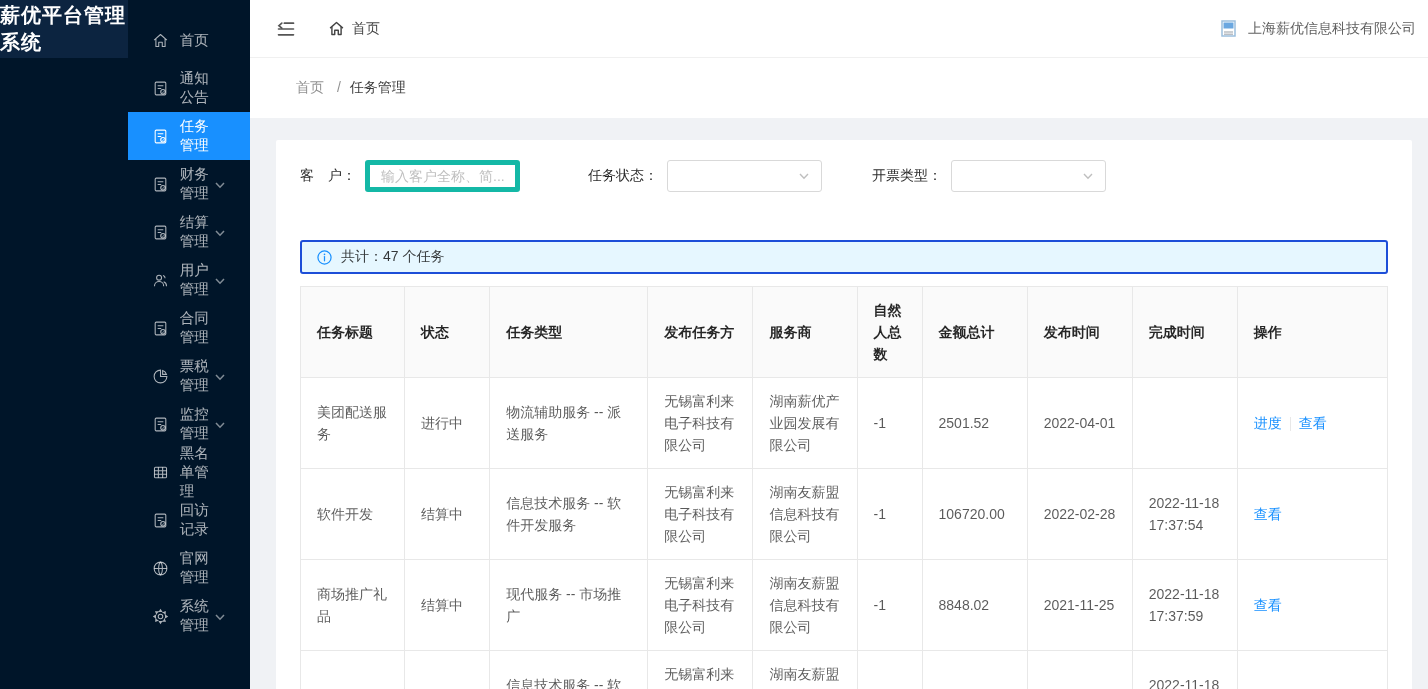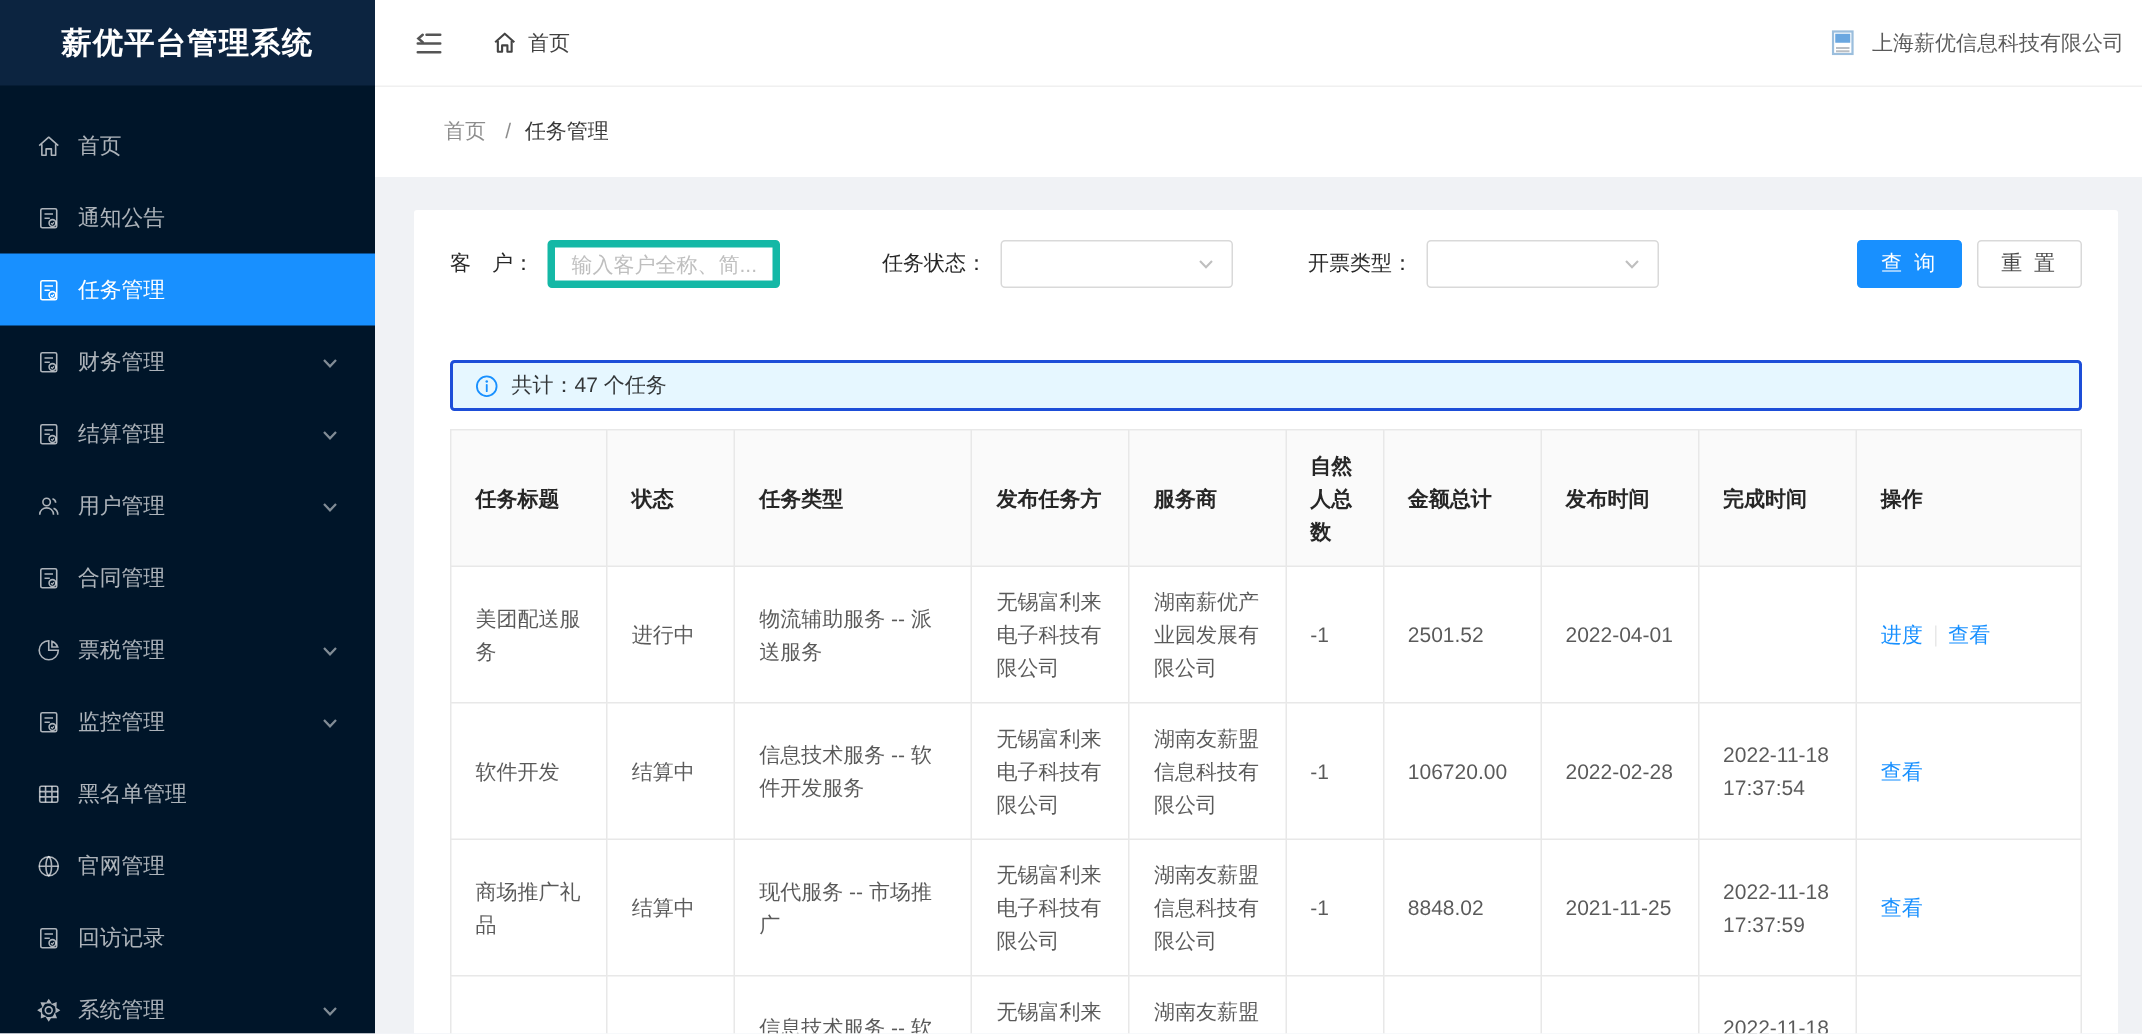--- a/index.html
+++ b/index.html
@@ -1,21 +1,21 @@
 <!DOCTYPE html>
 <html><head>
 <meta charset="utf-8">
 <style>
   * { margin:0; padding:0; box-sizing:border-box; }
   html,body { width:1428px; height:689px; overflow:hidden; background:#f0f2f5;
     font-family:"Liberation Sans","DejaVu Sans",sans-serif; font-size:14px; color:rgba(0,0,0,.65); }
   .page { display:flex; width:1428px; height:689px; }
 
   
-  .sidebar { width:250px; height:689px; background:#001529; flex-shrink:0; display:flex; flex-direction:column; }
+  .sidebar { width:250px; height:689px; background:#001529; flex-shrink:0; display:flex; }
   .logo { height:58px; background:#0c2440; color:#fff; font-size:20px; font-weight:bold;
     display:flex; align-items:center; justify-content:center; letter-spacing:1px; }
   .menu { padding-top:16px; overflow:hidden; }
   .menu-item { height:48px; display:flex; align-items:center; padding:0 24px;
     color:rgba(255,255,255,.68); cursor:pointer; }
   .menu-item .mi-icon { width:17px; height:17px; margin-right:11px; display:inline-flex; }
   .menu-item .mi-icon svg { width:17px; height:17px; }
   .menu-item .mi-label { flex:1; font-size:14.5px; }
   .menu-item .mi-chevron { width:12px; height:12px; opacity:.75; }
   .menu-item .mi-chevron svg { width:12px; height:12px; }
@@ -214,38 +214,38 @@
               <path d="M3.5 9.5 H20.5 M3.5 14.5 H20.5 M9 4.5 V19.5 M15 4.5 V19.5"></path>
             </svg>
           </span>
           <span class="mi-label">黑名单管理</span>
           <span class="mi-chevron" style="visibility: hidden;"></span>
         </div>
 
         <div class="menu-item">
           <span class="mi-icon">
             <svg viewBox="0 0 24 24" fill="none" stroke="currentColor" stroke-width="1.5">
+              <rect x="4.5" y="3" width="15" height="18" rx="1.5"></rect>
+              <path d="M8 8 H16 M8 12 H13"></path>
+              <circle cx="15.5" cy="16.5" r="3.2"></circle>
+              <path d="M14.2 16.6 L15.3 17.7 L17 15.8" stroke-width="1.2"></path>
+            </svg>
+          </span>
+          <span class="mi-label">回访记录</span>
+          <span class="mi-chevron" style="visibility: hidden;"></span>
+        </div>
+
+        <div class="menu-item">
+          <span class="mi-icon">
+            <svg viewBox="0 0 24 24" fill="none" stroke="currentColor" stroke-width="1.5">
               <circle cx="12" cy="12" r="9"></circle>
               <path d="M3 12 H21 M12 3 C8.5 6 8.5 18 12 21 C15.5 18 15.5 6 12 3 Z"></path>
             </svg>
           </span>
           <span class="mi-label">官网管理</span>
-          <span class="mi-chevron" style="visibility: hidden;"></span>
-        </div>
-
-        <div class="menu-item">
-          <span class="mi-icon">
-            <svg viewBox="0 0 24 24" fill="none" stroke="currentColor" stroke-width="1.5">
-              <rect x="4.5" y="3" width="15" height="18" rx="1.5"></rect>
-              <path d="M8 8 H16 M8 12 H13"></path>
-              <circle cx="15.5" cy="16.5" r="3.2"></circle>
-              <path d="M14.2 16.6 L15.3 17.7 L17 15.8" stroke-width="1.2"></path>
-            </svg>
-          </span>
-          <span class="mi-label">回访记录</span>
           <span class="mi-chevron" style="visibility: hidden;"></span>
         </div>
 
         <div class="menu-item">
           <span class="mi-icon">
             <svg viewBox="0 0 24 24" fill="none" stroke="currentColor" stroke-width="1.5">
               <circle cx="12" cy="12" r="3.2"></circle>
               <path d="M12 2.5 L13.6 5 Q12 4.7 10.4 5 Z M21.5 12 L19 13.6 Q19.3 12 19 10.4 Z M12 21.5 L10.4 19 Q12 19.3 13.6 19 Z M2.5 12 L5 10.4 Q4.7 12 5 13.6 Z M18.7 5.3 L18.6 8.3 Q17.5 7 16 6.4 Z M18.7 18.7 L15.7 18.6 Q17 17.5 17.6 16 Z M5.3 18.7 L5.4 15.7 Q6.5 17 8 17.6 Z M5.3 5.3 L8.3 5.4 Q7 6.5 6.4 8 Z"></path>
             </svg>
           </span>
@@ -313,24 +313,20 @@
             <svg viewBox="0 0 12 12" fill="none" stroke="currentColor" stroke-width="1.4">
                 <path d="M2 4 L6 8.2 L10 4"></path>
               </svg>
           </span>
           <span class="f-label gap2">开票类型：</span>
           <span class="f-select">
             <svg viewBox="0 0 12 12" fill="none" stroke="currentColor" stroke-width="1.4">
                 <path d="M2 4 L6 8.2 L10 4"></path>
               </svg>
           </span>
-          <span class="btns">
-            <button class="btn btn-primary">查 询</button>
-            <button class="btn btn-default">重 置</button>
-          </span>
         </div>
 
         <div class="alert">
           <span class="al-icon">
             <svg viewBox="0 0 16 16" fill="none" stroke="currentColor" stroke-width="1.3">
               <circle cx="8" cy="8" r="7"></circle>
                 <path d="M8 7 V11.5" stroke-linecap="round"></path>
                 <circle cx="8" cy="4.6" r="0.9" fill="currentColor" stroke="none"></circle>
             </svg>
           </span>

